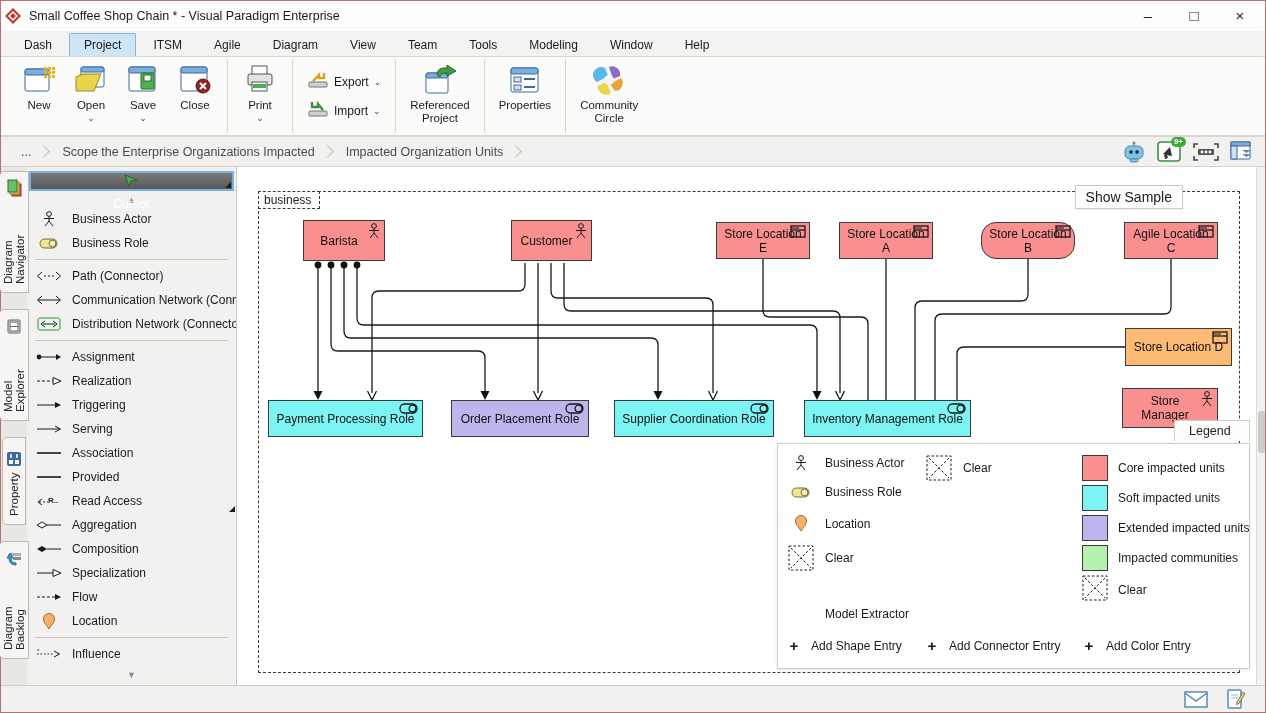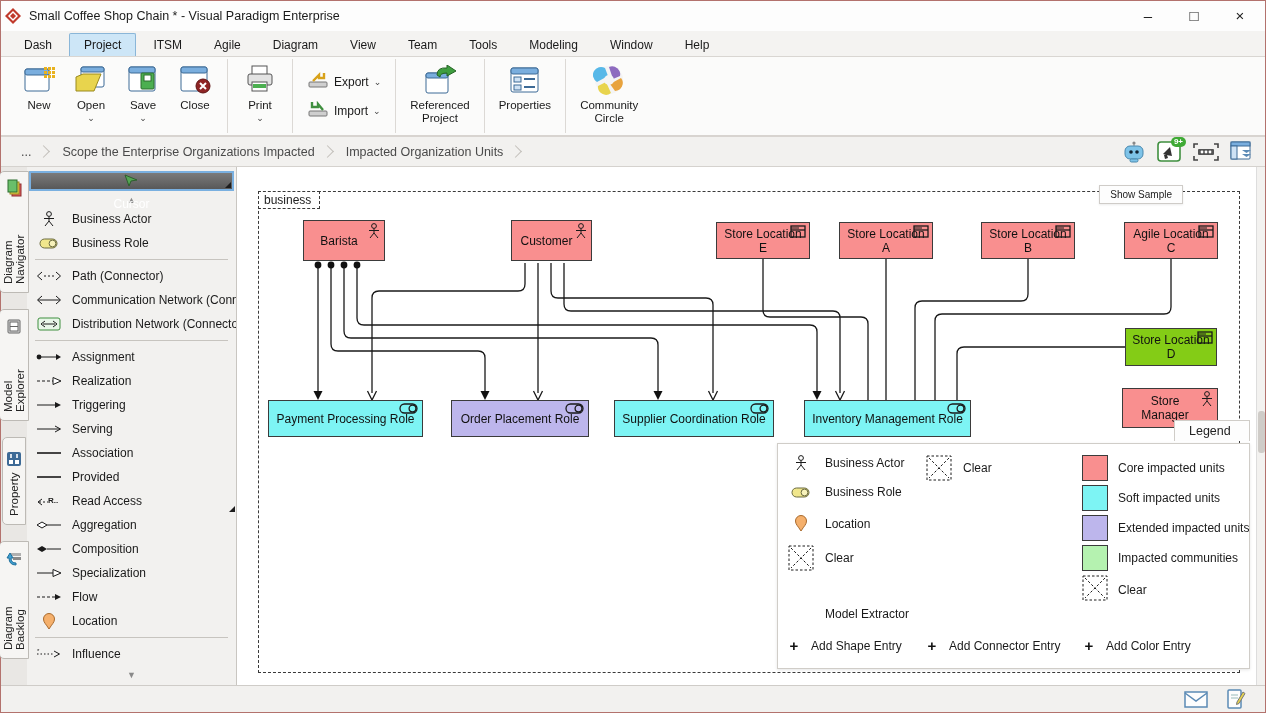--- a/index.html
+++ b/index.html
@@ -53,21 +53,21 @@
   .pal-icon { width:28px; display:flex; justify-content:center; flex:0 0 auto; }
   .pal-label { font-size:12px; color:#1a1a1a; white-space:nowrap; }
   .pal-sep { height:1px; background:#c7c4bf; margin:4px 8px; }
 
   .canvas-wrap { flex:1; position:relative; background:#fff; overflow:hidden; }
   .boundary { position:absolute; border:1px dashed #3a3a3a; }
   .boundary-label { position:absolute; border:1px dashed #3a3a3a; background:#fff; font-size:12px; color:#222; padding:1px 8px 1px 5px; }
   .node { position:absolute; border:1.4px solid #3b3b3b; display:flex; align-items:center; justify-content:center; font-size:12px; color:#111; }
   .node .nlabel { padding:0 4px; text-align:center; }
   .node .type-ico { position:absolute; top:2px; right:3px; }
-  .show-sample { position:absolute; background:#fdfdfd; border:1px solid #cfccc8; font-size:10px; color:#222; padding:3px 10px; box-shadow:0 1px 2px rgba(0,0,0,.08); }
+  .show-sample { position:absolute; background:#fdfdfd; border:1px solid #cfccc8; font-size:14px; color:#222; padding:3px 10px; box-shadow:0 1px 2px rgba(0,0,0,.08); }
   .conn-svg { position:absolute; left:0; top:0; }
 
   
   .legend { position:absolute; background:#fff; border:1px solid #d0cdc8; box-shadow:0 1px 3px rgba(0,0,0,.10); }
   .legend-title-tab { position:absolute; background:#fdfdfd; border:1px solid #d0cdc8; border-bottom:none; font-size:12.5px; color:#222; padding:3px 14px; }
   .lg-row { position:absolute; display:flex; align-items:center; gap:10px; }
   .lg-label { font-size:12px; color:#1a1a1a; white-space:nowrap; }
   .swatch { width:26px; height:26px; border:1.4px solid #3b3b3b; flex:0 0 auto; }
   .plus { font-size:15px; font-weight:bold; color:#111; width:14px; text-align:center; }
 
@@ -596,37 +596,37 @@
               </svg></span>
           </div>
           <div class="node" style="left: 602px; top: 55px; width: 94px; height: 37px; background: rgb(249, 143, 143);">
             <span class="nlabel">Store Location A</span>
             <span class="type-ico"><svg width="16" height="13" viewBox="0 0 16 13">
                 <rect x="1" y="1" width="14" height="11" fill="none" stroke="#1a1a1a" stroke-width="1.3"></rect>
                 <line x1="1" y1="5" x2="15" y2="5" stroke="#1a1a1a" stroke-width="1.3"></line>
                 <line x1="1" y1="3" x2="9" y2="3" stroke="#1a1a1a" stroke-width="1"></line>
               </svg></span>
           </div>
-          <div class="node" style="left: 744px; top: 55px; width: 94px; height: 37px; background: rgb(249, 143, 143);">
+          <div class="node" style="left: 744px; top: 55px; width: 94px; height: 37px; background: rgb(249, 143, 143); border-radius: 15px;">
             <span class="nlabel">Store Location B</span>
             <span class="type-ico"><svg width="16" height="13" viewBox="0 0 16 13">
                 <rect x="1" y="1" width="14" height="11" fill="none" stroke="#1a1a1a" stroke-width="1.3"></rect>
                 <line x1="1" y1="5" x2="15" y2="5" stroke="#1a1a1a" stroke-width="1.3"></line>
                 <line x1="1" y1="3" x2="9" y2="3" stroke="#1a1a1a" stroke-width="1"></line>
               </svg></span>
           </div>
           <div class="node" style="left: 887px; top: 55px; width: 94px; height: 37px; background: rgb(249, 143, 143);">
             <span class="nlabel">Agile Location C</span>
             <span class="type-ico"><svg width="16" height="13" viewBox="0 0 16 13">
                 <rect x="1" y="1" width="14" height="11" fill="none" stroke="#1a1a1a" stroke-width="1.3"></rect>
                 <line x1="1" y1="5" x2="15" y2="5" stroke="#1a1a1a" stroke-width="1.3"></line>
                 <line x1="1" y1="3" x2="9" y2="3" stroke="#1a1a1a" stroke-width="1"></line>
               </svg></span>
           </div>
-          <div class="node" style="left: 888px; top: 161px; width: 92px; height: 38px; background: #84cc16;">
+          <div class="node" style="left: 888px; top: 161px; width: 107px; height: 38px; background: #fdba74;">
             <span class="nlabel">Store Location D</span>
             <span class="type-ico"><svg width="16" height="13" viewBox="0 0 16 13">
                 <rect x="1" y="1" width="14" height="11" fill="none" stroke="#1a1a1a" stroke-width="1.3"></rect>
                 <line x1="1" y1="5" x2="15" y2="5" stroke="#1a1a1a" stroke-width="1.3"></line>
                 <line x1="1" y1="3" x2="9" y2="3" stroke="#1a1a1a" stroke-width="1"></line>
               </svg></span>
           </div>
           <div class="node" style="left: 885px; top: 221px; width: 96px; height: 40px; background: rgb(249, 143, 143);">
             <span class="nlabel" style="padding-right: 14px;">Store Manager</span>
             <span class="type-ico"><svg width="14" height="16" viewBox="0 0 14 16">

